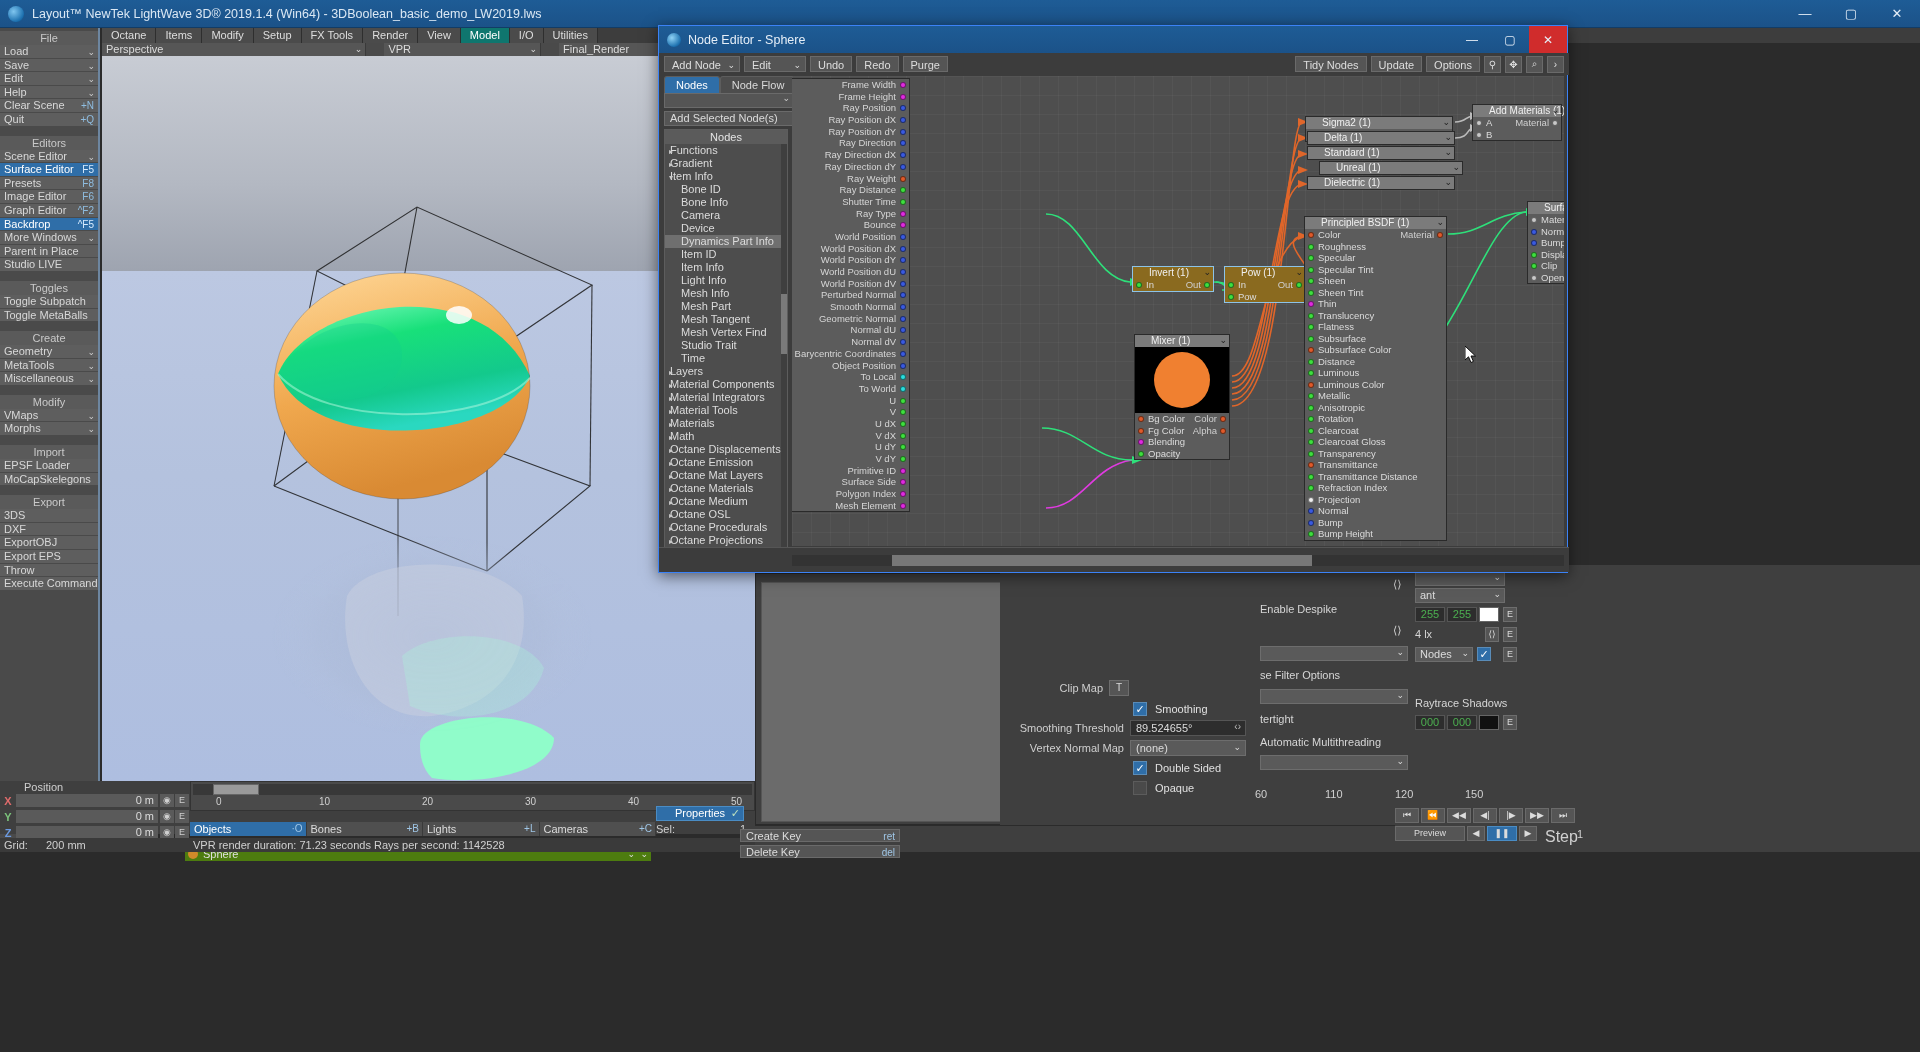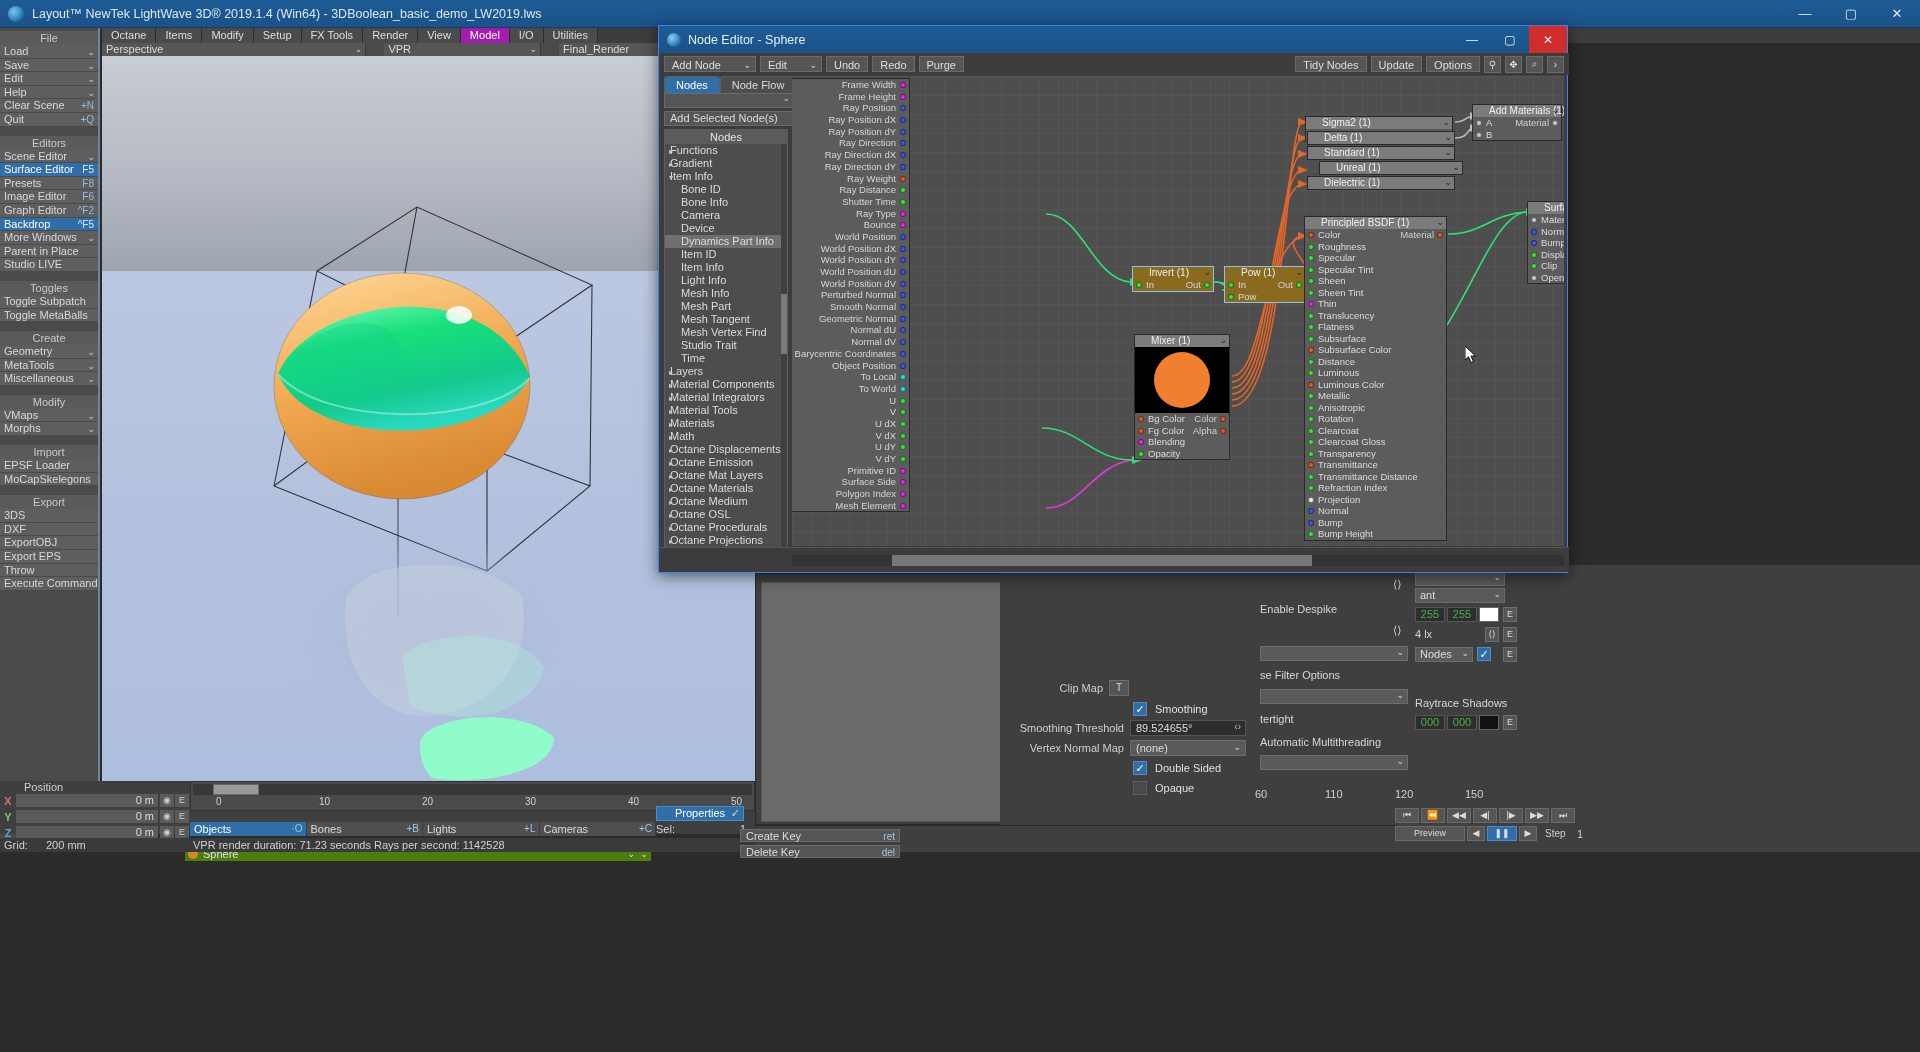--- a/index.html
+++ b/index.html
@@ -58,21 +58,21 @@
 
   
   .menurow {
     position: absolute; left: 102px; top: 28px; width: 1818px; height: 15px;
     background: #3d3d3d; display: flex; align-items: stretch;
   }
   .mtab {
     padding: 0 9px; height: 15px; line-height: 15px; font-size: 11px;
     color: #dedede; border-right: 1px solid #2e2e2e; background: #4b4b4b;
   }
-  .mtab.active { background: #a21caf; color: #ffffff; }
+  .mtab.active { background: #0f766e; color: #ffffff; }
 
   
   .vp-header {
     position: absolute; left: 102px; top: 43px; width: 653px; height: 13px;
     display: flex; background: #4a4a4a; gap: 18px;
   }
   .vp-dd {
     height: 13px; line-height: 13px; font-size: 11px; color: #dcdcdc;
     background: #565656; border-right: 1px solid #3a3a3a; padding-left: 4px;
     position: relative;
@@ -169,21 +169,21 @@
   .nw-btn.close { background: #d02c2c; }
 
   .nw-toolbar {
     position: absolute; left: 0; top: 27px; width: 910px; height: 22px;
     background: #3c3c3c; display: flex; align-items: center; padding: 0 5px; gap: 4px;
   }
   .tbtn {
     height: 16px; line-height: 16px; font-size: 11px; color: #dedede;
     background: #555; border: 1px solid #6a6a6a; padding: 0 7px; position: relative;
   }
-  .tbtn.dd { padding-right: 34px; min-width: 62px; }
+  .tbtn.dd { padding-right: 18px; min-width: 62px; }
   .tbtn.dd .chev { position: absolute; right: 4px; top: 0px; font-size: 9px; }
   .tb-right { margin-left: auto; display: flex; gap: 4px; align-items: center; }
   .icobtn {
     width: 17px; height: 17px; background: #555; border: 1px solid #6a6a6a;
     display: flex; align-items: center; justify-content: center; font-size: 10px; color: #dedede;
   }
 
   .nw-tabs { position: absolute; left: 5px; top: 50px; display: flex; gap: 0; }
   .ntab {
     height: 17px; line-height: 17px; font-size: 11px; padding: 0 11px;
@@ -700,21 +700,21 @@
     <div class="pbtn" style="left:78px;top:2px;width:24px">◀|</div>
     <div class="pbtn" style="left:104px;top:2px;width:24px">|▶</div>
     <div class="pbtn" style="left:130px;top:2px;width:24px">▶▶</div>
     <div class="pbtn" style="left:156px;top:2px;width:24px">⏭</div>
     <div class="pbtn" style="left:0px;top:20px;width:70px">
       <span>Preview</span>
     </div>
     <div class="pbtn" style="left:72px;top:20px;width:18px">◀</div>
     <div class="pbtn blue" style="left:92px;top:20px;width:30px">❚❚</div>
     <div class="pbtn" style="left:124px;top:20px;width:18px">▶</div>
-    <div style="position:absolute;left:150px;top:22px;font-size:10px;color:#d0d0d0">Step</div>
+    <div style="position:absolute;left:150px;top:22px;font-size:16px;color:#d0d0d0">Step</div>
     <div style="position:absolute;left:182px;top:22px;font-size:11px;color:#d0d0d0">1</div>
   </div>
 
   <div class="nodewin">
 
     <div class="nw-title">
       <div class="nw-logo"></div>
       <div class="nw-ttext">Node Editor - Sphere</div>
       <div class="nw-btns">
         <div class="nw-btn">—</div>

